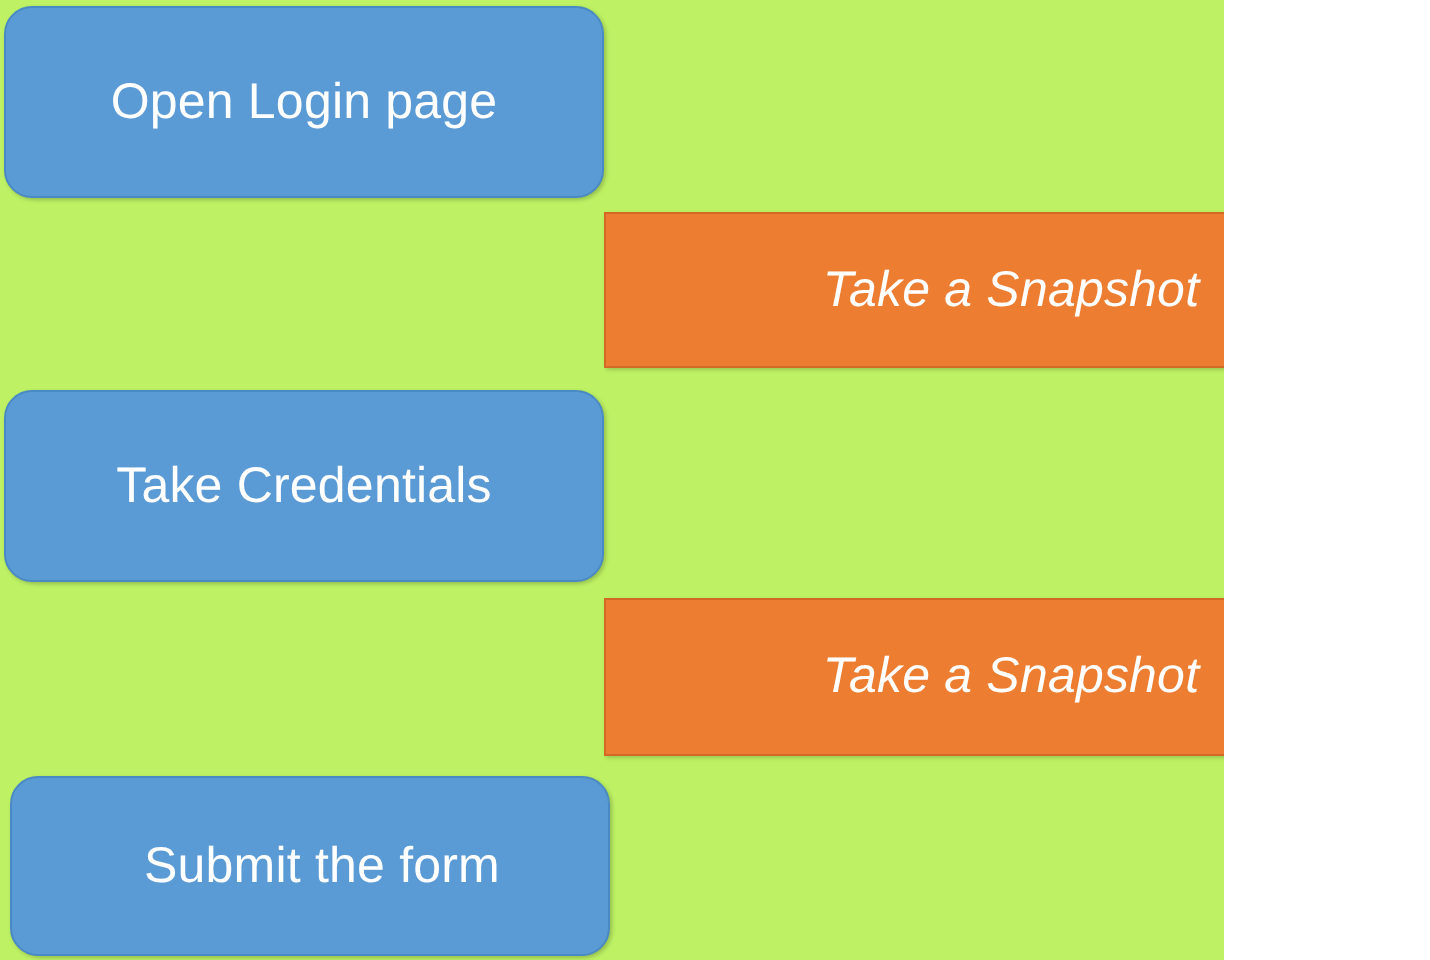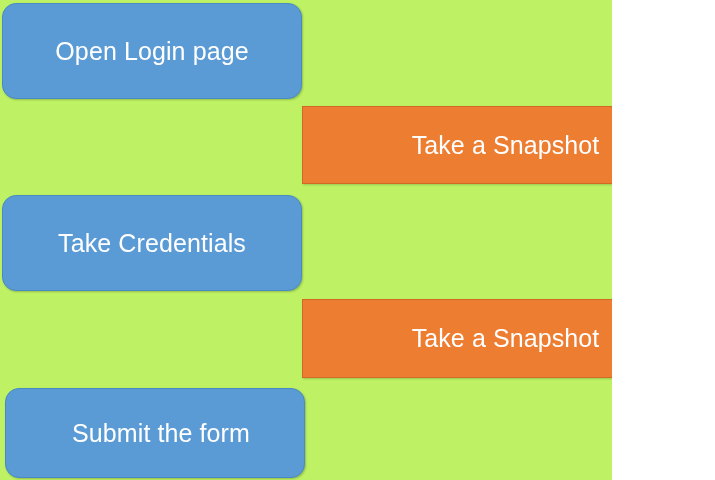--- a/index.html
+++ b/index.html
@@ -35,20 +35,21 @@
     background: #5B9BD5;
     border: 1px solid #4A8AC4;
     border-radius: 14px;
     box-shadow: 1px 1px 2px rgba(0,0,0,0.22);
   }
   .step-box.snapshot {
     background: #ED7D31;
     border: 1px solid #D26A26;
     border-radius: 0px;
     box-shadow: 1px 1px 2px rgba(0,0,0,0.18);
+    font-style: italic;
   }
   .step-label {
     display: block;
     padding: 0 10px;
   }
 </style>
 </head>
 <body>
 
 <div id="canvas">

